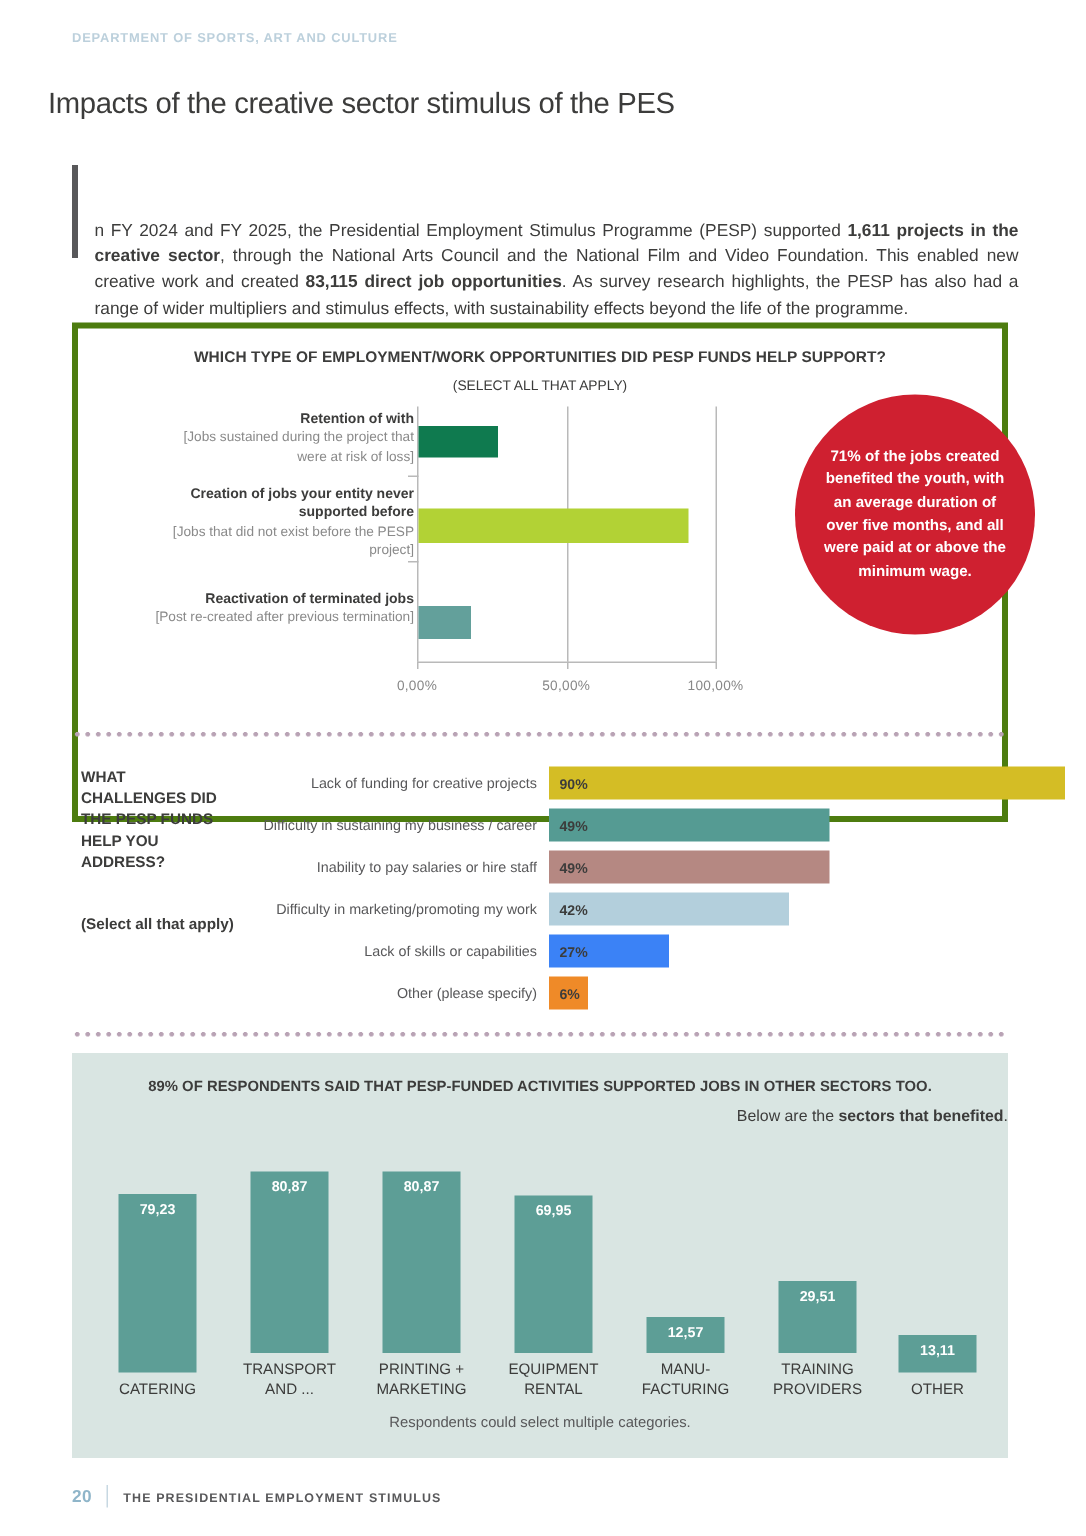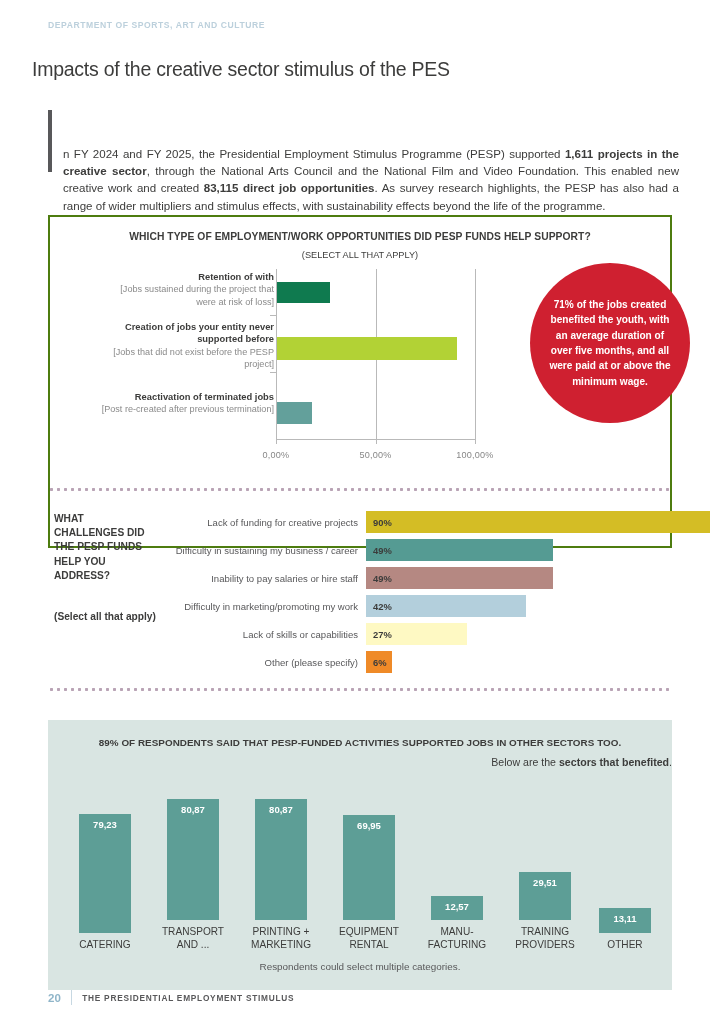--- a/index.html
+++ b/index.html
@@ -36,21 +36,21 @@
     padding-left: 15px;
     font-size: 11.55px; line-height: 17.2px;
     text-align: justify; color: #3c3c3b; margin-top: 40px;
   }
   .intro b { font-weight: bold; }
 
   
   .chart1-box {
     position: absolute; left: 48px; top: 215px;
     width: 624px; height: 333px;
-    border: 2px solid #4d7c0f;
+    border: 4px solid #4d7c0f;
     background: #fff;
     overflow: hidden;
   }
   .c1-title {
     position: absolute; left: 0; right: 0; top: 14px;
     text-align: center; font-size: 10.3px; font-weight: bold;
     letter-spacing: 0.05px; color: #3c3c3b;
   }
   .c1-sub {
     position: absolute; left: 0; right: 0; top: 33px;
@@ -125,21 +125,21 @@
     position: absolute; left: 318px; height: 22px; top: 2px;
     display: flex; align-items: center;
   }
   .c2-bar span {
     font-size: 9.4px; font-weight: bold; color: #3c3c3b;
     padding-left: 7px; white-space: nowrap;
   }
 
   
   .c3 {
-    position: absolute; left: 48px; top: 720px;
+    position: absolute; left: 48px; top: 702px;
     width: 624px; height: 270px; background: #d9e5e2;
   }
   .c3-title {
     position: absolute; left: 0; right: 0; top: 17px;
     text-align: center; font-size: 9.9px; font-weight: bold;
     color: #3c3c3b; letter-spacing: 0.03px;
   }
   .c3-sub {
     position: absolute; left: 0; right: 0; top: 36px;
     text-align: right; font-size: 10.6px; color: #3c3c3b;
@@ -276,21 +276,21 @@
 
     <div class="c2-row" style="top:88px">
       <div class="c2-label">Difficulty in marketing/promoting my work</div>
       <div class="c2-bar" style="width:160px;background:#b3cfdc">
         <span>42%</span>
       </div>
     </div>
 
     <div class="c2-row" style="top:116px">
       <div class="c2-label">Lack of skills or capabilities</div>
-      <div class="c2-bar" style="width:101px;background:#fef9c3">
+      <div class="c2-bar" style="width:80px;background:#3b82f6">
         <span>27%</span>
       </div>
     </div>
 
     <div class="c2-row" style="top:144px">
       <div class="c2-label">Other (please specify)</div>
       <div class="c2-bar" style="width:26px;background:#ef8a28">
         <span>6%</span>
       </div>
     </div>

